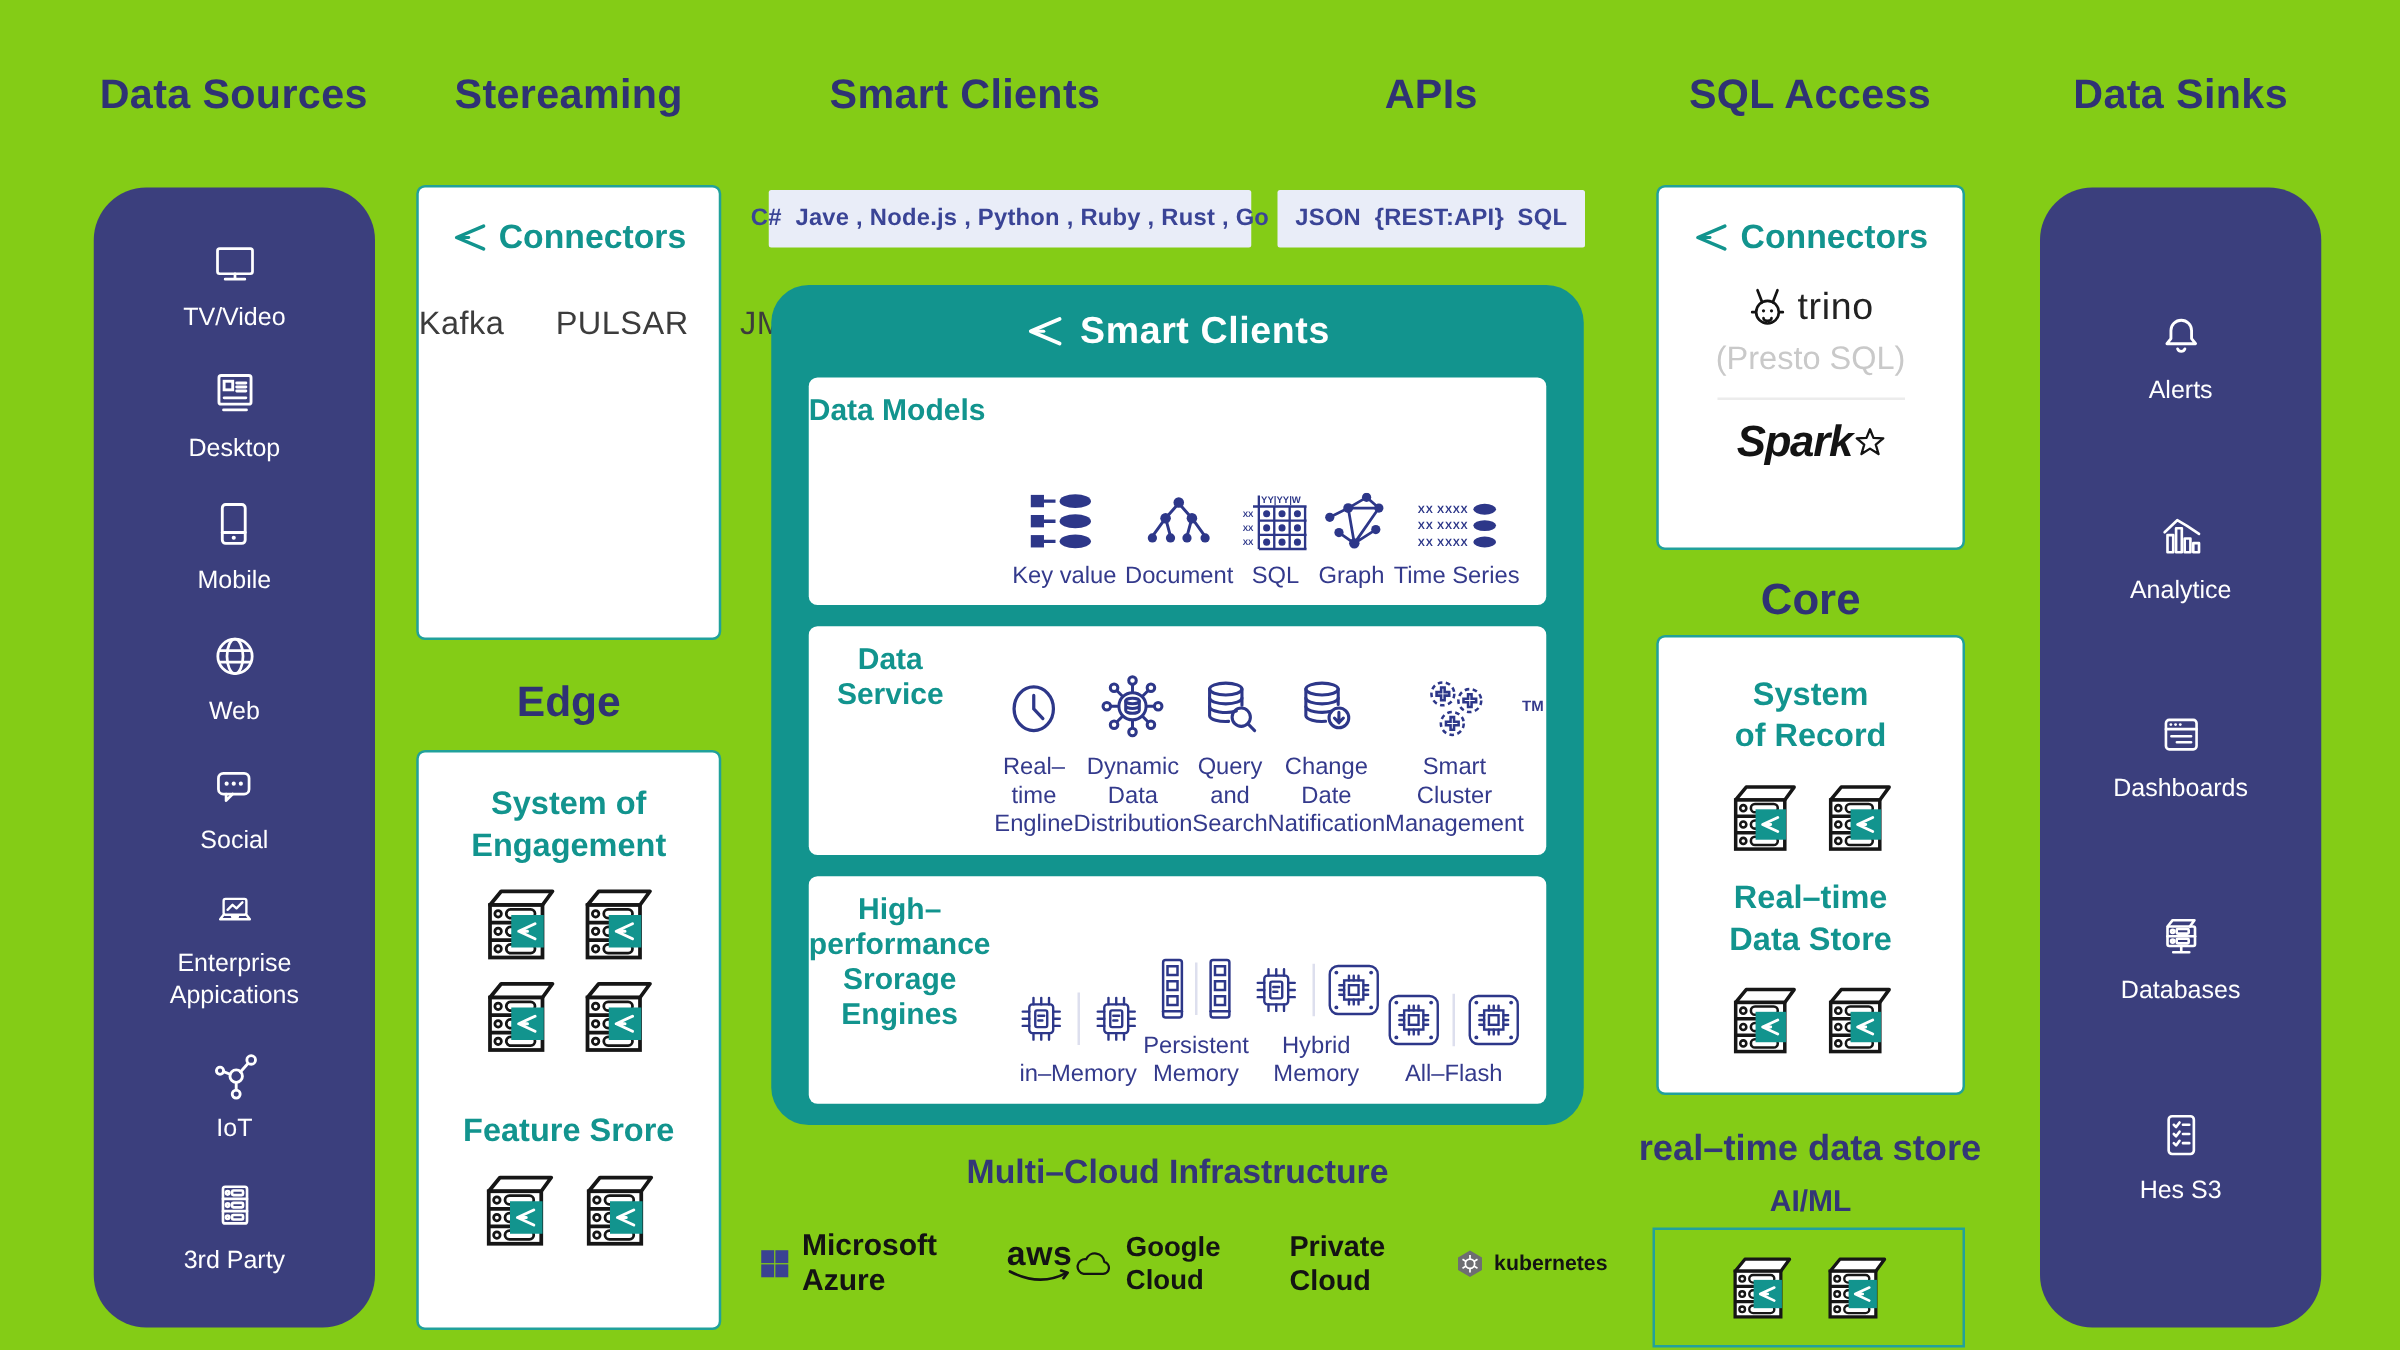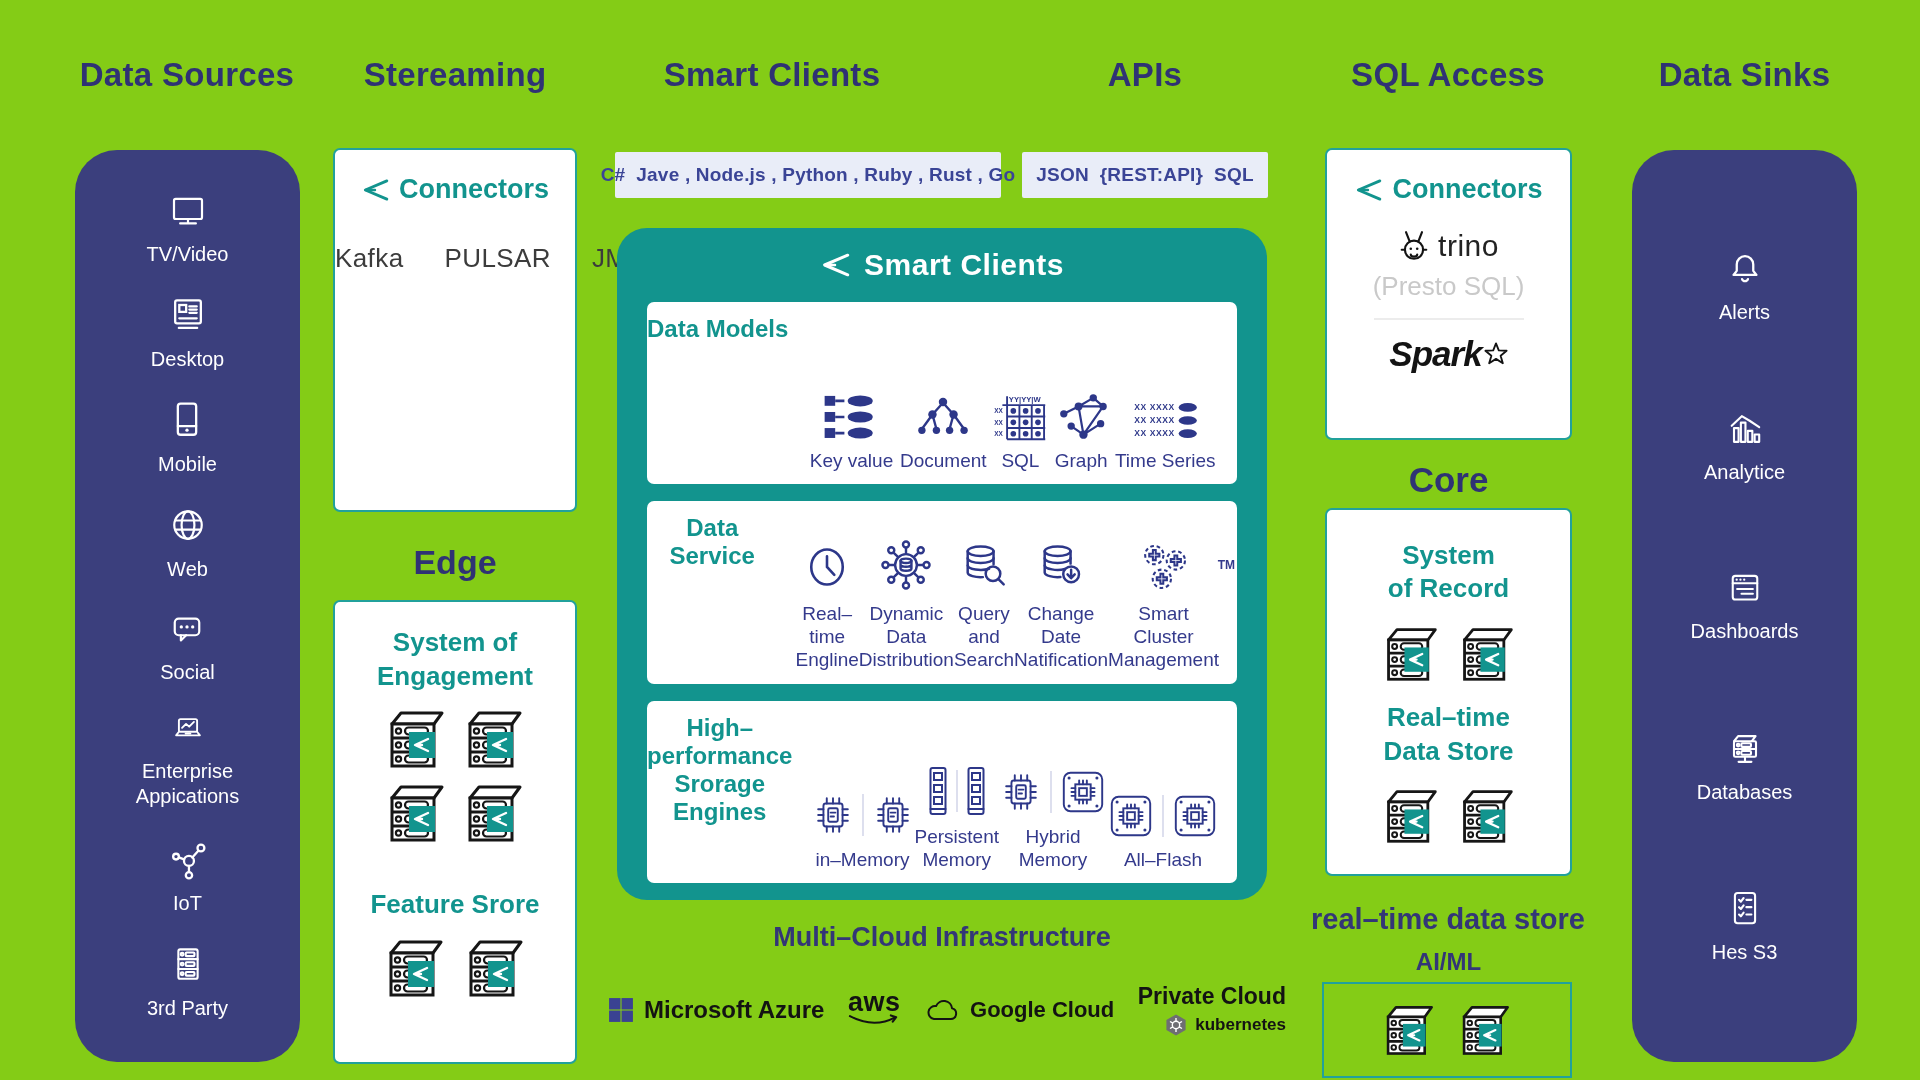--- a/index.html
+++ b/index.html
@@ -59,21 +59,21 @@
   .tm{position:absolute;top:16px;right:-16px;font-size:12px;font-weight:bold;color:#343A8C}
   .pair{display:flex;align-items:center;gap:7px}
   .pair-div{width:2px;height:42px;background:#DDDFEE}
 
   
   .cloud-row{position:absolute;left:608px;top:983px;width:678px;display:flex;justify-content:space-between;align-items:center}
   .cl{display:flex;align-items:center;gap:10px;color:#111}
   .cl .big{font-size:24px;font-weight:bold;color:#131313}
   .aws-wrap{display:flex;flex-direction:column;align-items:center;gap:0}
   .aws-txt{font-size:27px;font-weight:bold;color:#131313;line-height:.8;letter-spacing:.5px}
-  .pc-wrap{display:flex;flex-direction:column;align-items:flex-end;gap:3px}
+  .pc-wrap{display:flex;flex-direction:row;align-items:center;gap:3px}
   .pc-title{font-size:23px;font-weight:bold;color:#131313}
   .k8s-row{display:flex;align-items:center;gap:7px;margin-left:6px}
   .k8s-txt{font-size:17px;font-weight:bold;color:#131313}
   .gc-txt{font-size:22px;font-weight:bold;color:#131313}
 
   
   .trino-row{display:flex;align-items:center;justify-content:center;gap:8px;margin-top:24px}
   .trino-txt{font-size:30px;color:#222;letter-spacing:.5px}
   .presto{font-size:26px;color:#C9C9C9;text-align:center;margin-top:8px}
   .divider{width:150px;height:2px;background:#ECECEC;margin:16px auto 14px}

